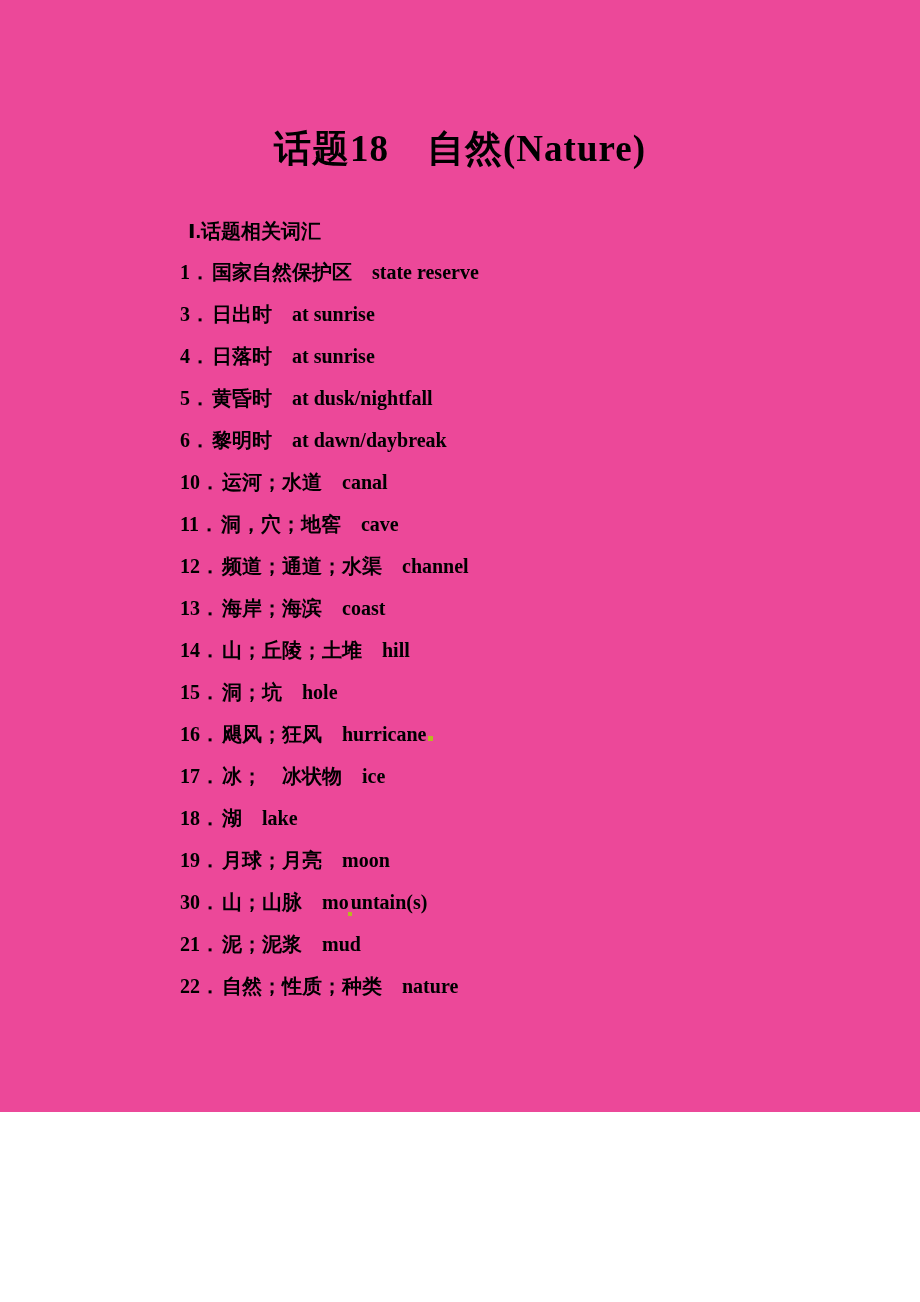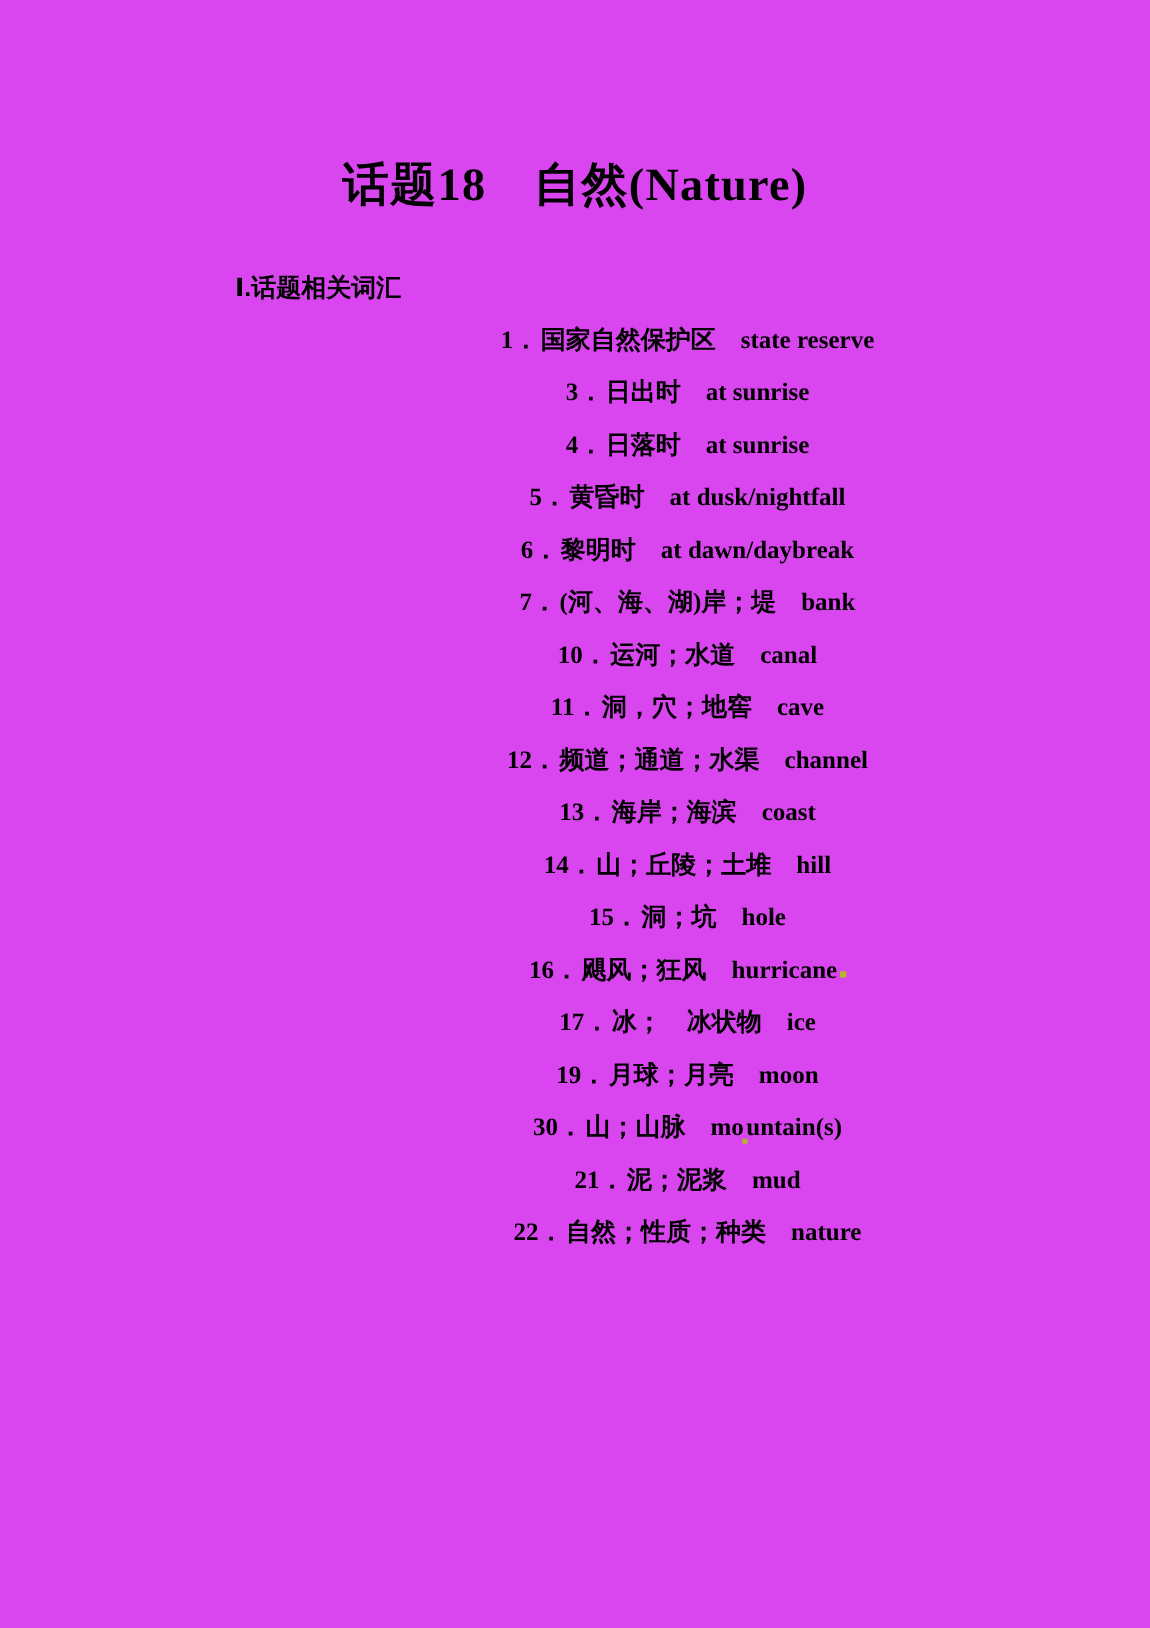--- a/index.html
+++ b/index.html
@@ -3,22 +3,22 @@
 <meta charset="utf-8">
 <style>
   html, body {
     margin: 0;
     padding: 0;
     background: #ffffff;
   }
   .page {
     position: relative;
     width: 920px;
-    height: 1302px;
-    background: #d946ef;
+    height: 1112px;
+    background: #ec4899;
     color: #000000;
     overflow: hidden;
   }
   .doc-title {
     margin: 0;
     padding-top: 126px;
     text-align: center;
     font-family: "Liberation Serif", "DejaVu Serif", serif;
     font-weight: bold;
     font-size: 37px;
@@ -29,21 +29,20 @@
   .section-heading {
     margin: 47px 0 0 188px;
     font-family: "Liberation Sans", "DejaVu Sans", sans-serif;
     font-weight: bold;
     font-size: 20px;
     line-height: 25px;
     color: #000000;
   }
   .vocab-list {
     margin: 7px 0 0 180px;
-    text-align: center;
   }
   .vocab-item {
     font-family: "Liberation Serif", "DejaVu Serif", serif;
     font-weight: bold;
     font-size: 20px;
     line-height: 42px;
     white-space: nowrap;
     color: #000000;
   }
   .item-number {
@@ -82,27 +81,27 @@
   <h1 class="doc-title">话题18　自然(Nature)</h1>
 
   <h2 class="section-heading">Ⅰ.话题相关词汇</h2>
 
   <div class="vocab-list" id="vocab-list">
       <div class="vocab-item"><span class="item-number">1．</span><span class="item-chinese">国家自然保护区</span><span class="item-english">state reserve</span></div>
       <div class="vocab-item"><span class="item-number">3．</span><span class="item-chinese">日出时</span><span class="item-english">at sunrise</span></div>
       <div class="vocab-item"><span class="item-number">4．</span><span class="item-chinese">日落时</span><span class="item-english">at sunrise</span></div>
       <div class="vocab-item"><span class="item-number">5．</span><span class="item-chinese">黄昏时</span><span class="item-english">at dusk/nightfall</span></div>
       <div class="vocab-item"><span class="item-number">6．</span><span class="item-chinese">黎明时</span><span class="item-english">at dawn/daybreak</span></div>
-      <div class="vocab-item"><span class="item-number">7．</span><span class="item-chinese">(河、海、湖)岸；堤</span><span class="item-english">bank</span></div>
       <div class="vocab-item"><span class="item-number">10．</span><span class="item-chinese">运河；水道</span><span class="item-english">canal</span></div>
       <div class="vocab-item"><span class="item-number">11．</span><span class="item-chinese">洞，穴；地窖</span><span class="item-english">cave</span></div>
       <div class="vocab-item"><span class="item-number">12．</span><span class="item-chinese">频道；通道；水渠</span><span class="item-english">channel</span></div>
       <div class="vocab-item"><span class="item-number">13．</span><span class="item-chinese">海岸；海滨</span><span class="item-english">coast</span></div>
       <div class="vocab-item"><span class="item-number">14．</span><span class="item-chinese">山；丘陵；土堆</span><span class="item-english">hill</span></div>
       <div class="vocab-item"><span class="item-number">15．</span><span class="item-chinese">洞；坑</span><span class="item-english">hole</span></div>
       <div class="vocab-item"><span class="item-number">16．</span><span class="item-chinese">飓风；狂风</span><span class="item-english">hurricane<span class="annotation-dot after"></span></span></div>
       <div class="vocab-item"><span class="item-number">17．</span><span class="item-chinese">冰；　冰状物</span><span class="item-english">ice</span></div>
+      <div class="vocab-item"><span class="item-number">18．</span><span class="item-chinese">湖</span><span class="item-english">lake</span></div>
       <div class="vocab-item"><span class="item-number">19．</span><span class="item-chinese">月球；月亮</span><span class="item-english">moon</span></div>
       <div class="vocab-item"><span class="item-number">30．</span><span class="item-chinese">山；山脉</span><span class="item-english"><span>mo</span><span class="annotation-dot under"></span><span>untain(s)</span></span></div>
       <div class="vocab-item"><span class="item-number">21．</span><span class="item-chinese">泥；泥浆</span><span class="item-english">mud</span></div>
       <div class="vocab-item"><span class="item-number">22．</span><span class="item-chinese">自然；性质；种类</span><span class="item-english">nature</span></div>
     </div>
 </div>
 
 </body></html>

